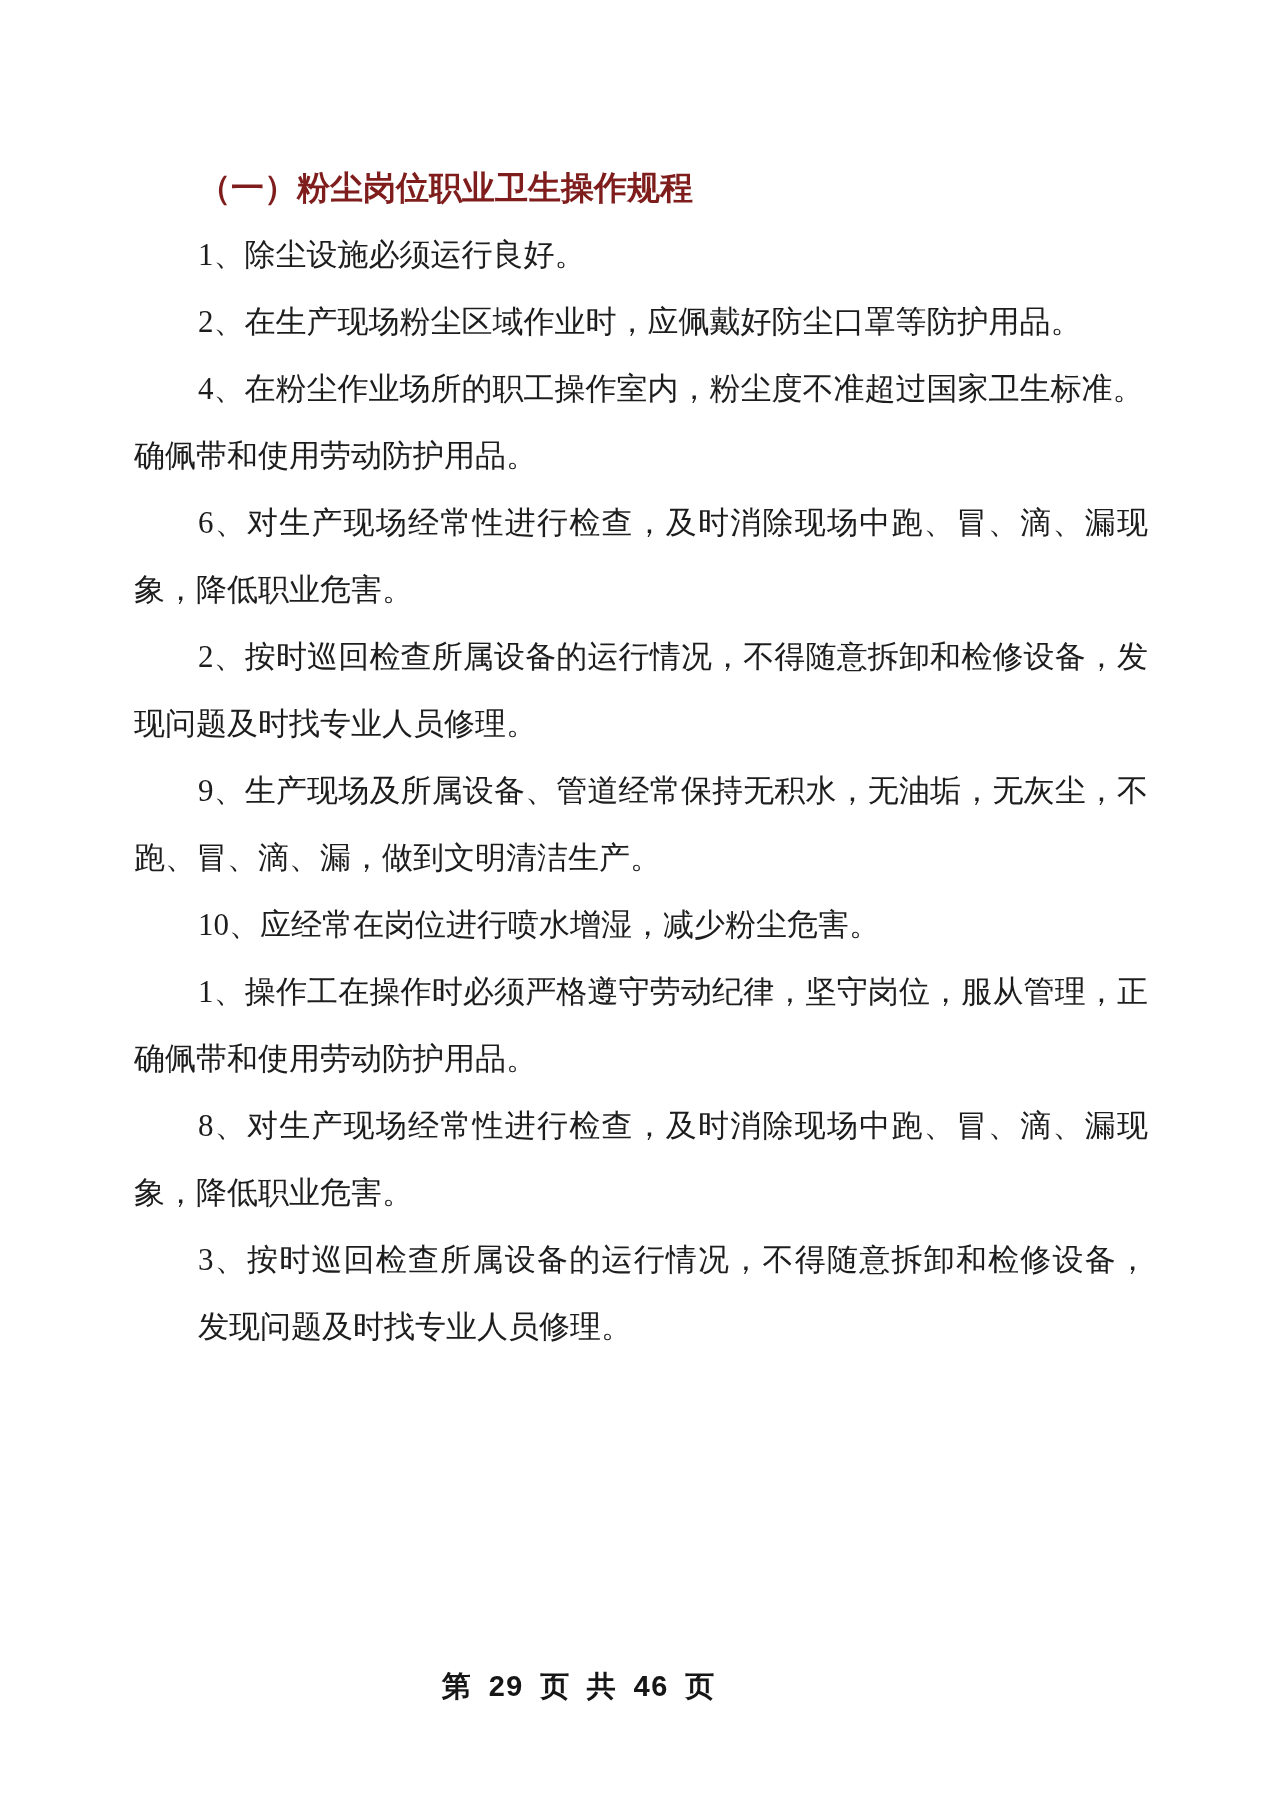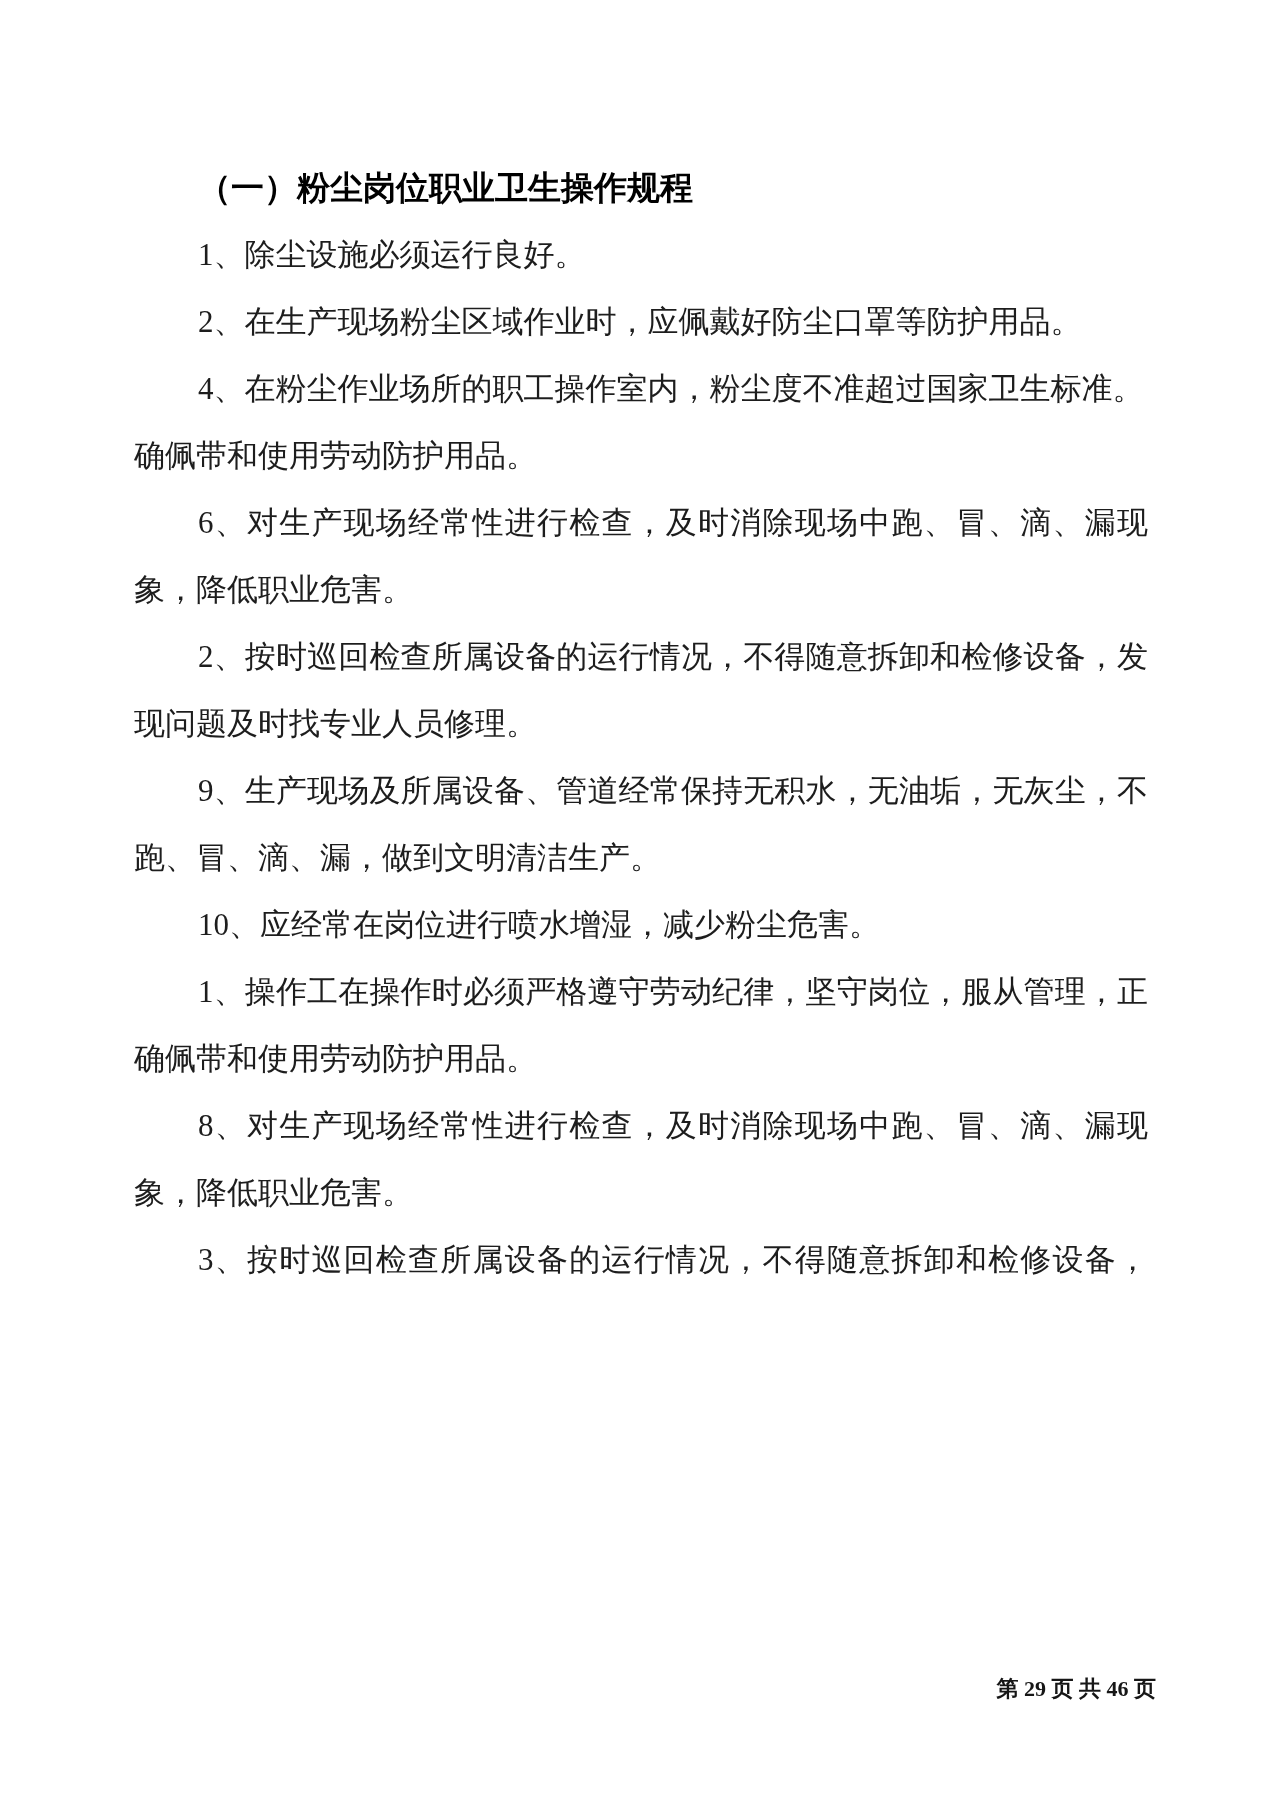--- a/index.html
+++ b/index.html
@@ -37,31 +37,31 @@
   }
   .justify {
     text-align: justify;
     text-align-last: justify;
   }
   .heading {
     padding-left: 64px;
     font-family: "Liberation Sans", "DejaVu Sans", sans-serif;
     font-weight: 700;
     font-size: 33px;
-    color: #000000;
+    color: #7f1d1d;
   }
   .footer {
     position: absolute;
     top: 1674px;
     left: 0;
     width: 1156px;
-    text-align: right;
-    font-family: Liberation Serif, serif;
+    text-align: center;
+    font-family: Liberation Mono, monospace;
     font-weight: 700;
-    font-size: 22px;
+    font-size: 29px;
     line-height: 30px;
     color: #161616;
   }
 </style>
 </head>
 <body>
 
 <div class="page">
   <main class="content">
 
@@ -78,17 +78,18 @@
     <div class="line indent justify">9、生产现场及所属设备、管道经常保持无积水，无油垢，无灰尘，不</div>
     <div class="line">跑、冒、滴、漏，做到文明清洁生产。</div>
     <div class="line indent">10、应经常在岗位进行喷水增湿，减少粉尘危害。</div>
 
 
     <div class="line indent justify">1、操作工在操作时必须严格遵守劳动纪律，坚守岗位，服从管理，正</div>
     <div class="line">确佩带和使用劳动防护用品。</div>
     <div class="line indent justify">8、对生产现场经常性进行检查，及时消除现场中跑、冒、滴、漏现</div>
     <div class="line">象，降低职业危害。</div>
     <div class="line indent justify">3、按时巡回检查所属设备的运行情况，不得随意拆卸和检修设备，</div>
+    <div class="line indent">发现问题及时找专业人员修理。</div>
 
   </main>
 
   <div class="footer">第 29 页 共 46 页</div>
 </div>
 
 </body></html>

